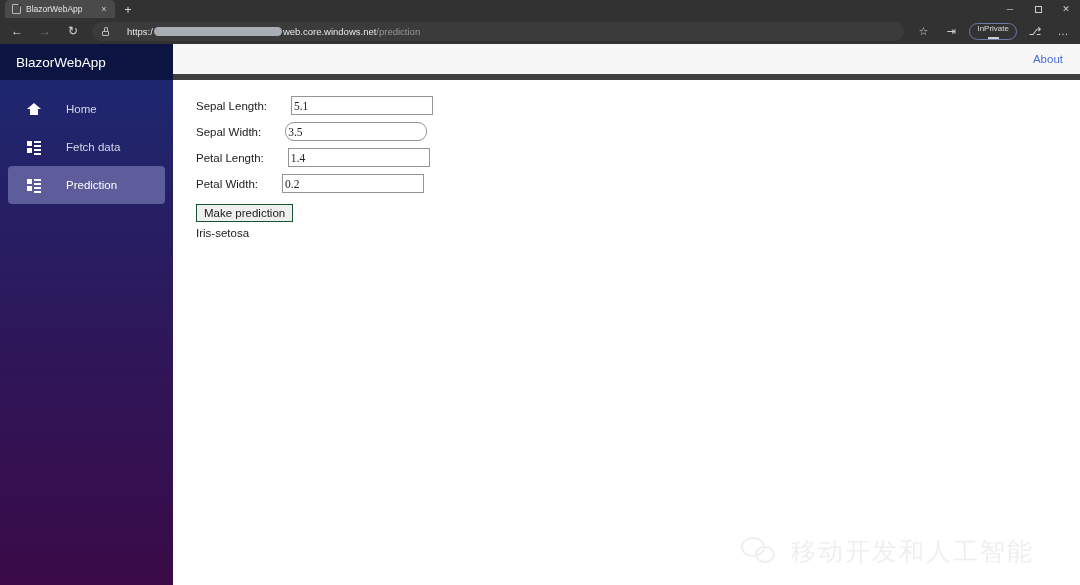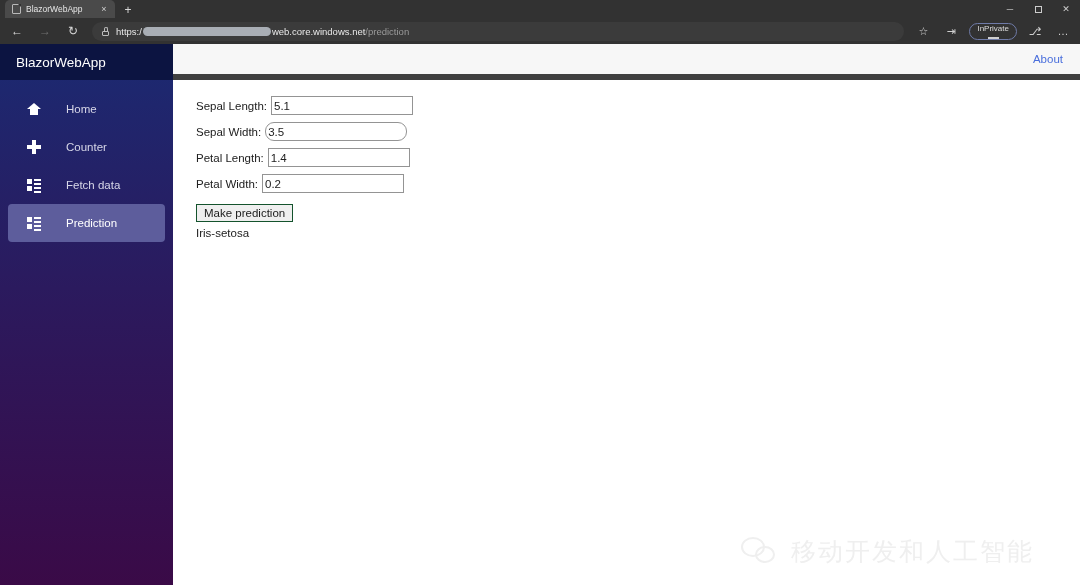--- a/index.html
+++ b/index.html
@@ -87,21 +87,21 @@
   .navbtn.disabled { color: #6f6f6f; }
 
   .omnibox {
     flex: 1;
     height: 19px;
     background: #3b3b3b;
     border-radius: 10px;
     display: flex;
     align-items: center;
     padding: 0 10px;
-    gap: 7px;
+    gap: 18px;
     margin: 0 4px;
     overflow: hidden;
   }
   .lock-icon {
     width: 7px; height: 9px;
     position: relative; flex: none;
   }
   .lock-body {
     position: absolute; bottom: 0; left: 0;
     width: 7px; height: 5px;
@@ -219,26 +219,27 @@
   }
   .about-link { color: #4a6fdc; font-size: 11.5px; text-decoration: none; }
 
   .main { padding: 16px 0 0 23px; position: relative; flex: 1; }
   .form-row { display: flex; align-items: center; margin-bottom: 7px; height: 19px; }
   .form-label { font-size: 11.5px; color: #212121; margin-right: 4px; }
   .form-input {
     height: 19px;
     border: 1px solid #949494;
     background: #fff;
-    font-family: Liberation Sans, sans-serif;
+    font-family: Liberation Serif, serif;
     font-size: 11.5px;
     color: #212121;
     padding: 0 2px;
     width: 142px;
     outline: none;
+    margin-left: 20px;
   }
   .predict-btn {
     margin-top: 4px;
     background: #efefef;
     border: 1px solid #14532d;
     font-family: "Liberation Sans", sans-serif;
     font-size: 11.5px;
     color: #1a1a1a;
     padding: 2px 7px;
   }
@@ -320,24 +321,20 @@
 
     <div class="sidebar">
       <div class="sidebar-brand">BlazorWebApp</div>
       <div class="sidebar-nav">
 
         <div class="nav-item">
           <span class="nav-icon icon-home"></span>
           <span>Home</span>
         </div>
 
-        <div class="nav-item">
-          <span class="nav-icon icon-plus"></span>
-          <span>Counter</span>
-        </div>
 
         <div class="nav-item">
           <span class="nav-icon icon-list">
             <span class="sq a"></span>
               <span class="sq b"></span>
             <span class="ln l1"></span>
               <span class="ln l2"></span>
               <span class="ln l3"></span>
               <span class="ln l4"></span>
           </span>

